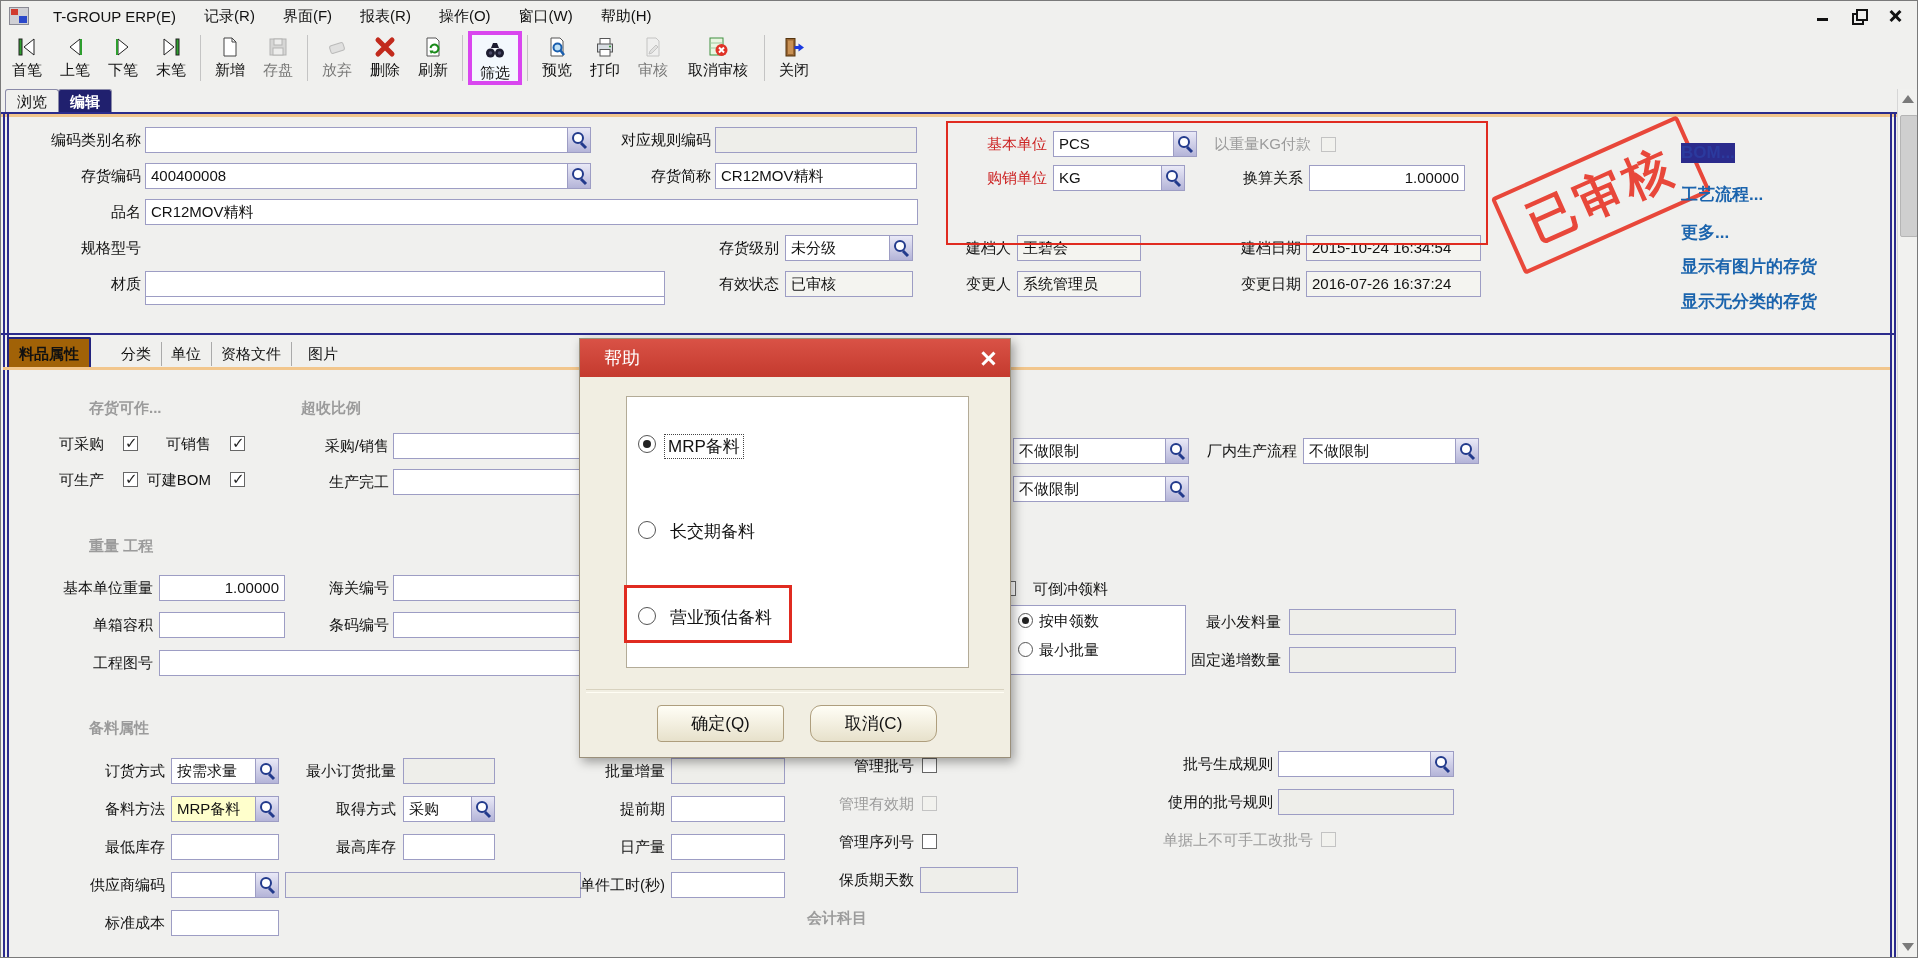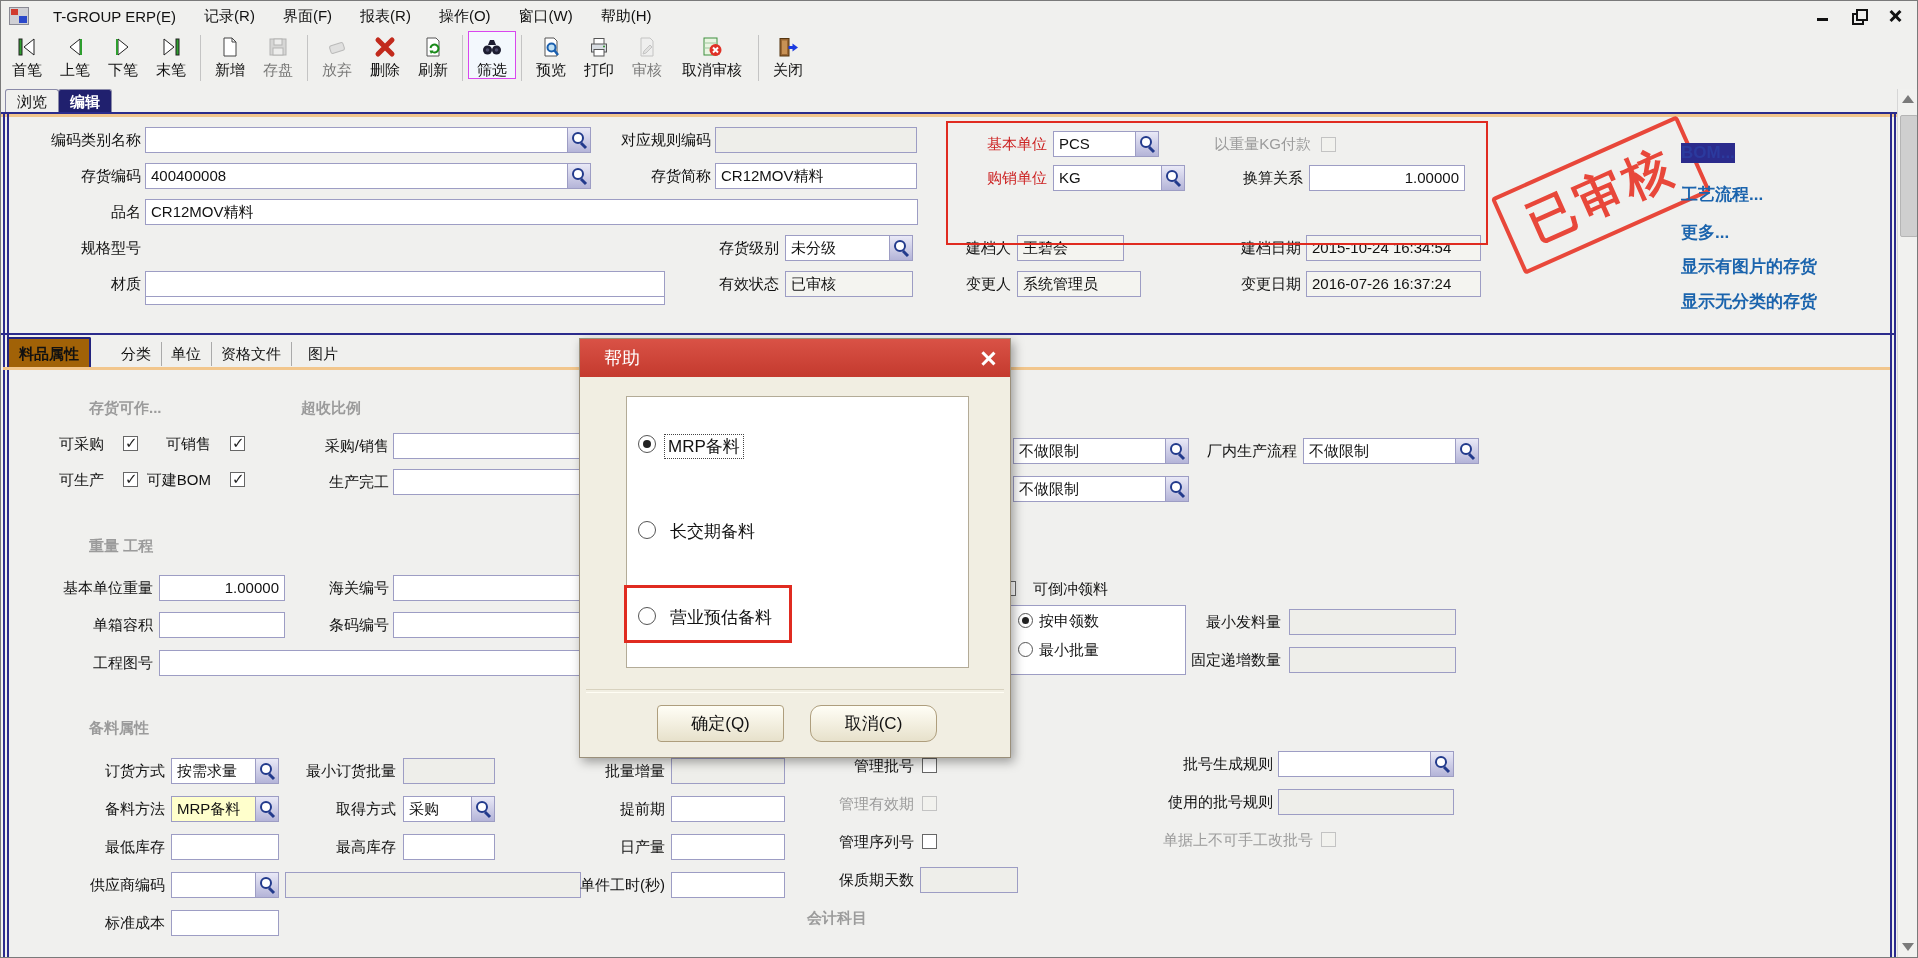--- a/index.html
+++ b/index.html
@@ -18,21 +18,21 @@
   .wrest::after{content:"";position:absolute;left:5px;top:1px;width:8px;height:8px;border:2px solid #111;background:#f0f0ee;}
   .wclose::before,.wclose::after{content:"";position:absolute;left:7px;top:1px;width:3px;height:14px;background:#111;}
   .wclose::before{transform:rotate(45deg);} .wclose::after{transform:rotate(-45deg);}
   
   .toolbar{position:absolute;left:0;top:30px;width:100%;height:58px;display:flex;align-items:flex-start;padding-left:2px;box-sizing:border-box;}
   .tbtn{display:flex;flex-direction:column;align-items:center;width:46px;padding-top:2px;gap:1px;border:1px solid transparent;cursor:default;}
   .tbtn .ticon{width:26px;height:26px;display:flex;align-items:center;justify-content:center;}
   .tbtn .tlabel{font-size:15px;white-space:nowrap;line-height:17px;}
   .tbtn.wide{width:80px;}
   .tbtn.dis{opacity:.55;filter:grayscale(1);}
-  .tbtn.sel{border:1px solid #d946ef;background:#f3f8fd;}
+  .tbtn.sel{border:4px solid #d946ef;background:#f3f8fd;}
   .tsep{width:1px;height:46px;background:#c4c4c4;margin:4px 5px 0 5px;flex:none;}
   
   .vtab{position:absolute;top:88px;height:23px;line-height:23px;padding:0 11px;border:1px solid #8a8aa8;border-bottom:none;
         border-radius:3px 3px 0 0;background:#f0f0ee;cursor:default;}
   .vtab.active{background:#20206e;color:#fff;font-weight:bold;}
   
   .hline{position:absolute;left:0;}
   .navy{background:#2b2b8c;}
   .orange{background:#f2c68c;}
   .vline{position:absolute;width:2px;background:#2b2b8c;}
@@ -305,21 +305,21 @@
   <div class="lbl" style="left:65px;top:234px;width:75px;">规格型号</div>
   <div class="fld" style="left:144px;top:234px;width:520px;margin-top:44px;">
     <span class="val">250*240*35</span>
   </div>
   <div class="lbl" style="left:703px;top:234px;width:75px;">存货级别</div>
   <div class="fld hasmag" style="left:784px;top:234px;width:128px;">
     <span class="val">未分级</span>
     <span class="magbtn"></span>
   </div>
   <div class="lbl" style="left:950px;top:234px;width:60px;">建档人</div>
-  <div class="fld dis2" style="left:1016px;top:234px;width:107px;">
+  <div class="fld dis2" style="left:1016px;top:234px;width:124px;">
     <span class="val">王碧会</span>
   </div>
   <div class="lbl" style="left:1238px;top:234px;width:62px;">建档日期</div>
   <div class="fld dis2" style="left:1305px;top:234px;width:175px;">
     <span class="val">2015-10-24 16:34:54</span>
   </div>
 
   <div class="lbl" style="left:95px;top:270px;width:45px;">材质</div>
   <div class="fld" style="left:144px;top:270px;width:520px;">
     <span class="val"></span>
@@ -332,21 +332,21 @@
   <div class="fld dis2" style="left:1016px;top:270px;width:124px;">
     <span class="val">系统管理员</span>
   </div>
   <div class="lbl" style="left:1238px;top:270px;width:62px;">变更日期</div>
   <div class="fld dis2" style="left:1305px;top:270px;width:175px;">
     <span class="val">2016-07-26 16:37:24</span>
   </div>
 
   <div class="redbox" style="left:945px;top:120px;width:542px;height:124px;border-width:2px;"></div>
   <div class="lbl red" style="left:974px;top:130px;width:72px;">基本单位</div>
-  <div class="fld hasmag" style="left:1052px;top:130px;width:106px;">
+  <div class="fld hasmag" style="left:1052px;top:130px;width:144px;">
     <span class="val">PCS</span>
     <span class="magbtn"></span>
   </div>
   <div class="lbl gray" style="left:1192px;top:130px;width:118px;">以重量KG付款</div>
   <div class="cb dis" style="left:1320px;top:136px;"></div>
   <div class="lbl red" style="left:974px;top:164px;width:72px;">购销单位</div>
   <div class="fld hasmag" style="left:1052px;top:164px;width:132px;">
     <span class="val">KG</span>
     <span class="magbtn"></span>
   </div>

